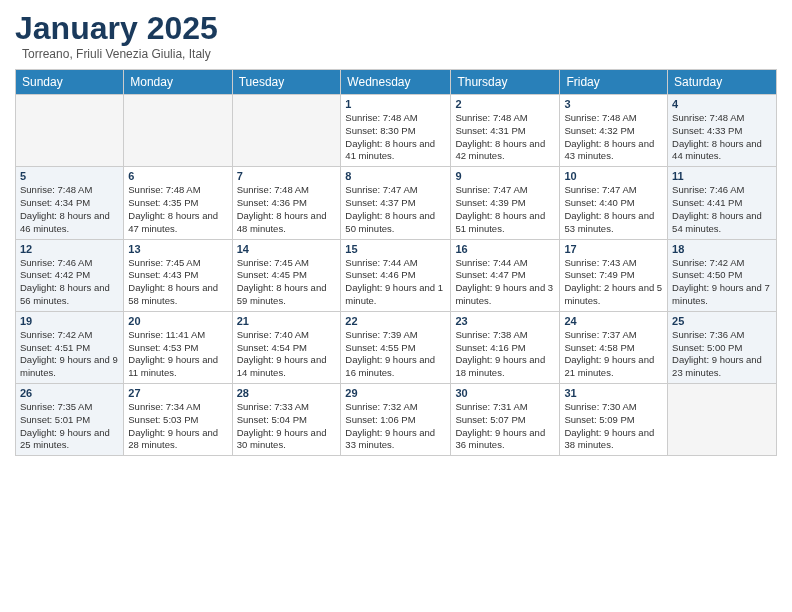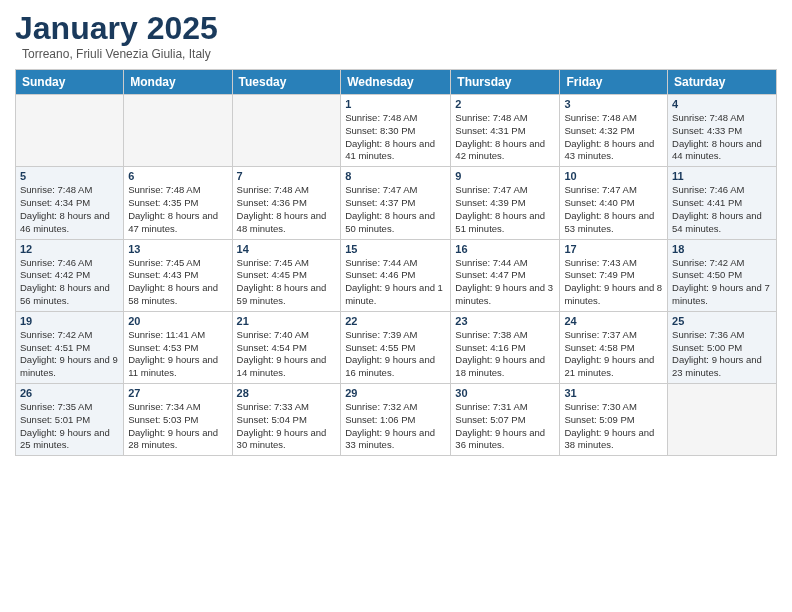--- a/index.html
+++ b/index.html
@@ -13,21 +13,21 @@
     
     .title-block { text-align: center; }
     .month-title { font-size: 32px; font-weight: bold; color: #1a3a5c; }
     .location { font-size: 12px; color: #555; }
     
     .calendar { width: 100%; border-collapse: collapse; }
     
     .calendar th {
       background: #2980b9;
       color: white;
-      font-weight: bold;
+      font-weight: normal;
       font-size: 12px;
       padding: 5px 6px;
       text-align: left;
       border: 1px solid #ccc;
     }
     
     .calendar td {
       border: 1px solid #ccc;
       vertical-align: top;
       padding: 3px 4px;
@@ -142,21 +142,21 @@
           <td>
             <div class="day-num">15</div>
             <div class="day-info"><span>Sunrise: 7:44 AM</span><br><span>Sunset: 4:46 PM</span><br><span>Daylight: 9 hours and 1 minute.</span></div>
           </td>
           <td>
             <div class="day-num">16</div>
             <div class="day-info"><span>Sunrise: 7:44 AM</span><br><span>Sunset: 4:47 PM</span><br><span>Daylight: 9 hours and 3 minutes.</span></div>
           </td>
           <td>
             <div class="day-num">17</div>
-            <div class="day-info"><span>Sunrise: 7:43 AM</span><br><span>Sunset: 7:49 PM</span><br><span>Daylight: 9 hours and 8 minutes.</span></div>
+            <div class="day-info"><span>Sunrise: 7:43 AM</span><br><span>Sunset: 7:49 PM</span><br><span>Daylight: 2 hours and 5 minutes.</span></div>
           </td>
           <td class="weekend">
             <div class="day-num">18</div>
             <div class="day-info"><span>Sunrise: 7:42 AM</span><br><span>Sunset: 4:50 PM</span><br><span>Daylight: 9 hours and 7 minutes.</span></div>
           </td>
         </tr>
         <tr>
           <td class="weekend">
             <div class="day-num">19</div>
             <div class="day-info"><span>Sunrise: 7:42 AM</span><br><span>Sunset: 4:51 PM</span><br><span>Daylight: 9 hours and 9 minutes.</span></div>

